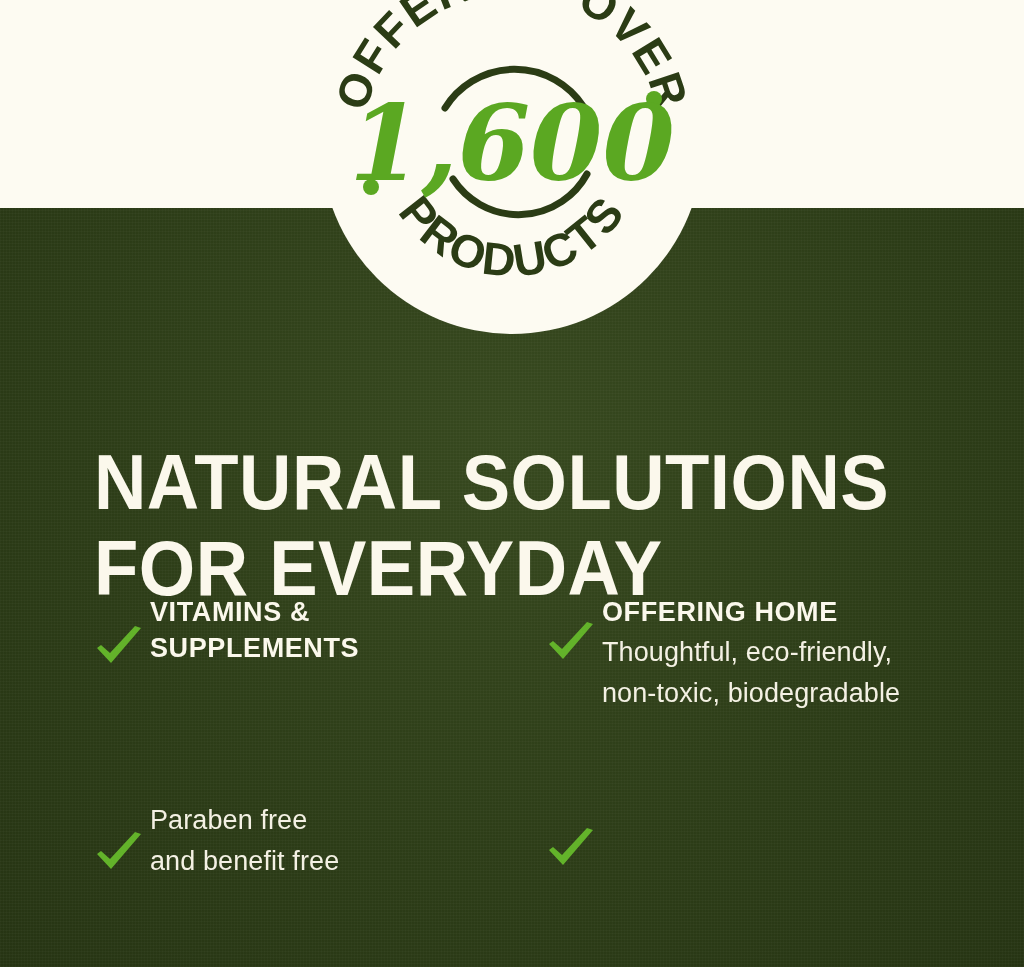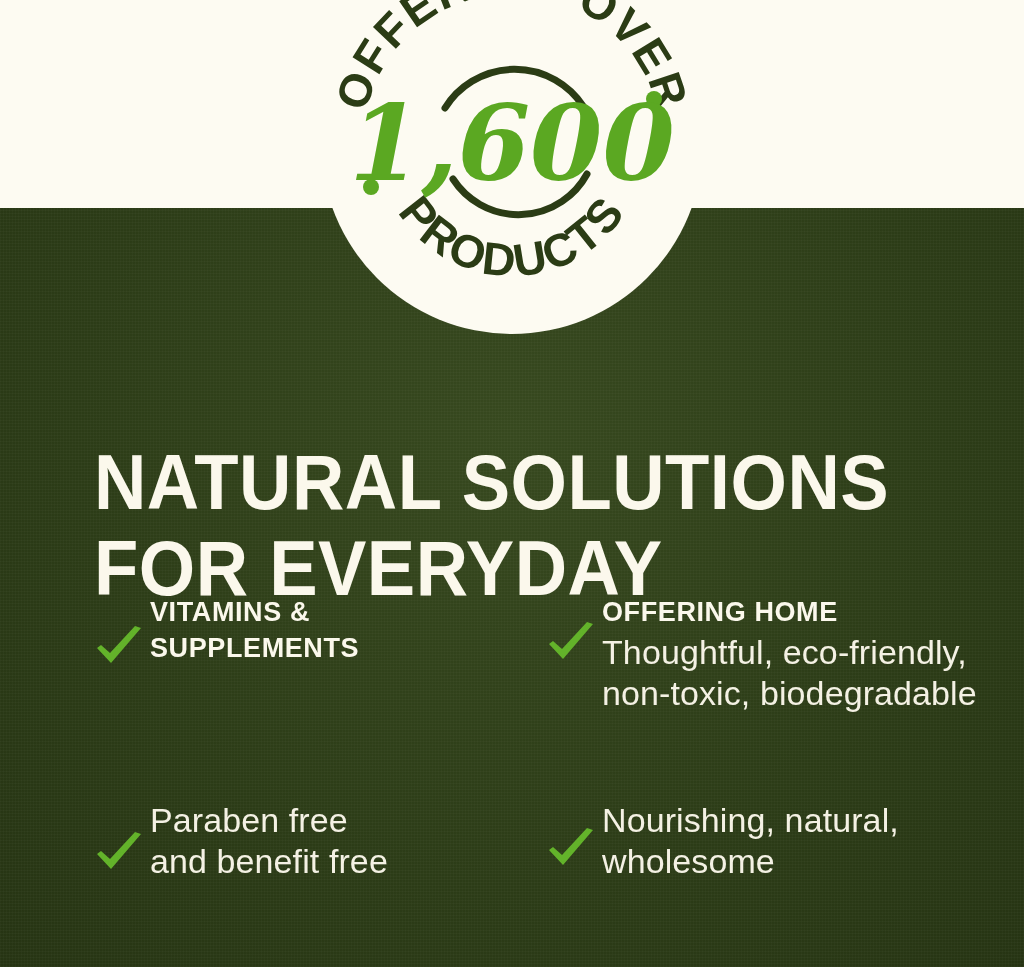--- a/index.html
+++ b/index.html
@@ -129,21 +129,21 @@
     font-size: 27px;
     line-height: 36px;
     letter-spacing: 0.6px;
     white-space: pre-line;
     margin: 0 0 2px 0;
   }
   .feature-desc {
     color: #f4f1e4;
     font-family: "Liberation Sans", "DejaVu Sans", sans-serif;
     font-weight: 400;
-    font-size: 34px;
+    font-size: 27px;
     line-height: 41px;
     letter-spacing: 0.1px;
     white-space: pre-line;
     margin: 0;
   }
 
   
   .features .feature.col-right .check { padding-top: 30px; }
 </style>
 </head>
@@ -221,19 +221,17 @@
       </div>
     </div>
 
     <div class="feature col-right">
       <span class="check">
         <svg width="50" height="42" viewBox="0 0 50 42" xmlns="http://www.w3.org/2000/svg">
           <path d="M3 22 L17 37 L47 2 L41 0 L16 27 L7 19 Z" fill="#63b32a"></path>
         </svg>
       </span>
       <div class="feature-body">
-        <p class="feature-desc">Nourishing, natural,
-wholesome</p>
       </div>
     </div>
 
   </div>
 </div>
 
 </body></html>

